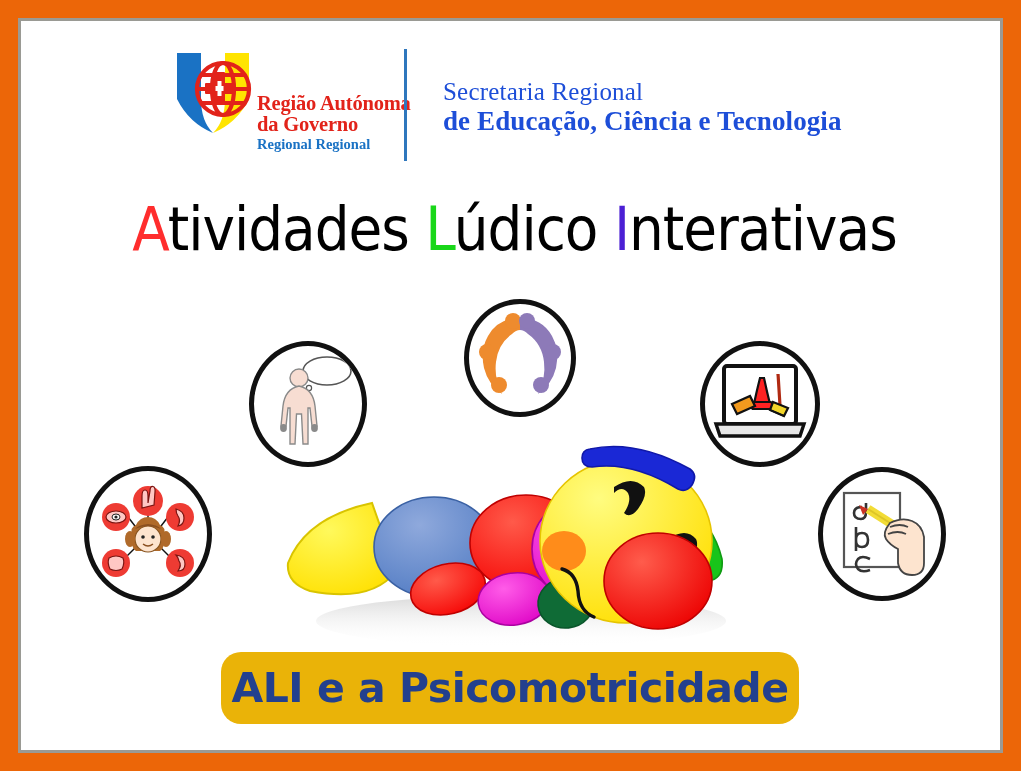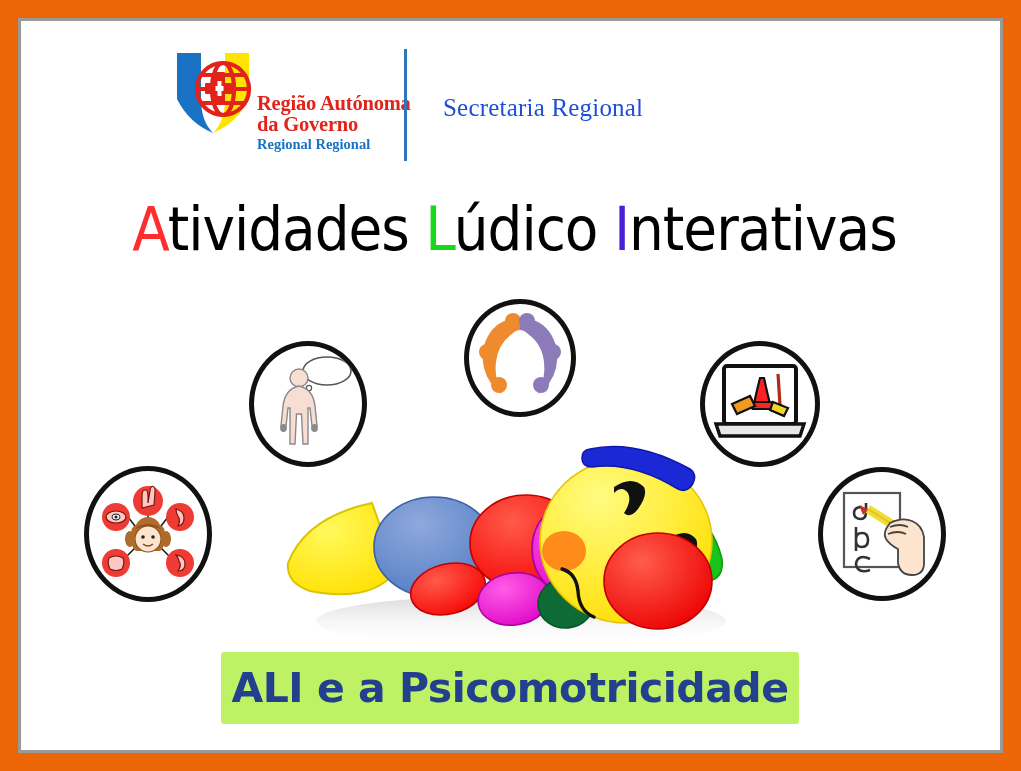--- a/index.html
+++ b/index.html
@@ -110,22 +110,22 @@
     position:absolute;
     left:255px; top:400px;
     width:470px; height:250px;
   }
 
   
   #banner {
     position:absolute;
     left:200px; top:631px;
     width:578px; height:72px;
-    background:#bef264;
-    border-radius:3px;
+    background:#eab308;
+    border-radius:20px;
     display:flex; align-items:center; justify-content:center;
   }
   #banner-text {
     color:#23408e;
     font-family:"DejaVu Sans", sans-serif;
     font-weight:bold;
     font-size:41px;
     letter-spacing:-0.5px;
     white-space:nowrap;
   }
@@ -167,20 +167,21 @@
           <div class="ram-line">Região Autónoma</div>
           <div class="ram-line">da Governo</div>
           <div class="gov-line">Regional Regional</div>
         </div>
       </div>
 
       <div id="divider"></div>
 
       <div id="sec-block">
         <div id="sec-l1">Secretaria Regional</div>
+        <div id="sec-l2">de Educação, Ciência e Tecnologia</div>
       </div>
     </div>
 
     <div id="title"><span class="cap-a">A</span><span>tividades</span> <span class="cap-l">L</span><span>údico</span> <span class="cap-i">I</span><span>nterativas</span></div>
 
     <div class="bubble" id="bubble-body">
       <svg width="102" height="112" viewBox="0 0 102 112">
         <ellipse cx="70" cy="23" rx="24" ry="14" fill="#ffffff" stroke="#555" stroke-width="1.6"></ellipse>
         <circle cx="52" cy="40" r="2.6" fill="#ffffff" stroke="#555" stroke-width="1.2"></circle>
         <g fill="#f7ddd2" stroke="#8a8a8a" stroke-width="1.4">

